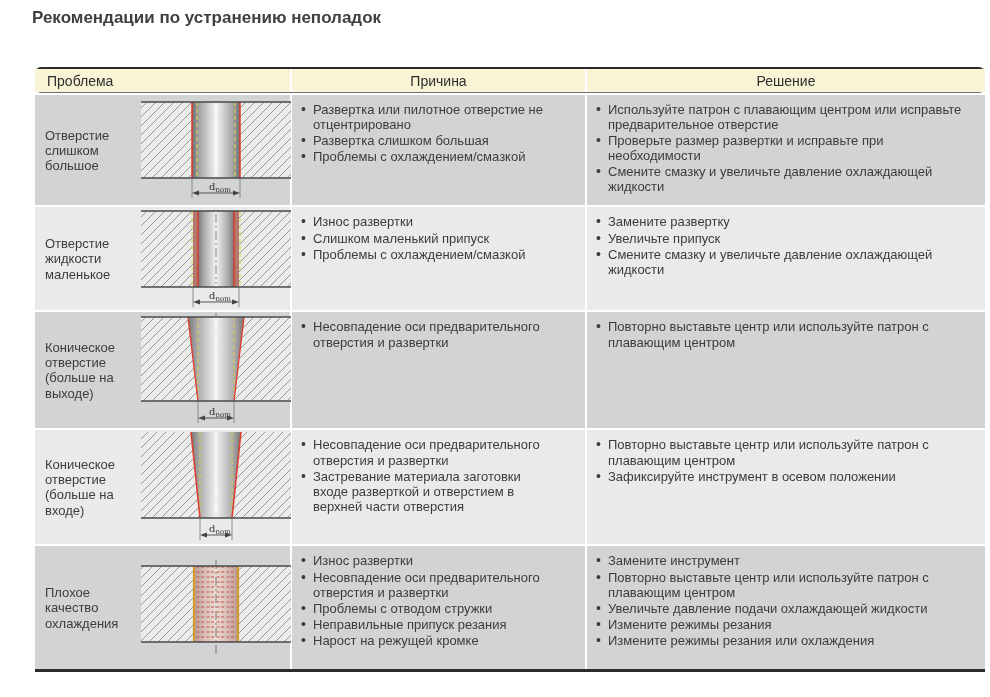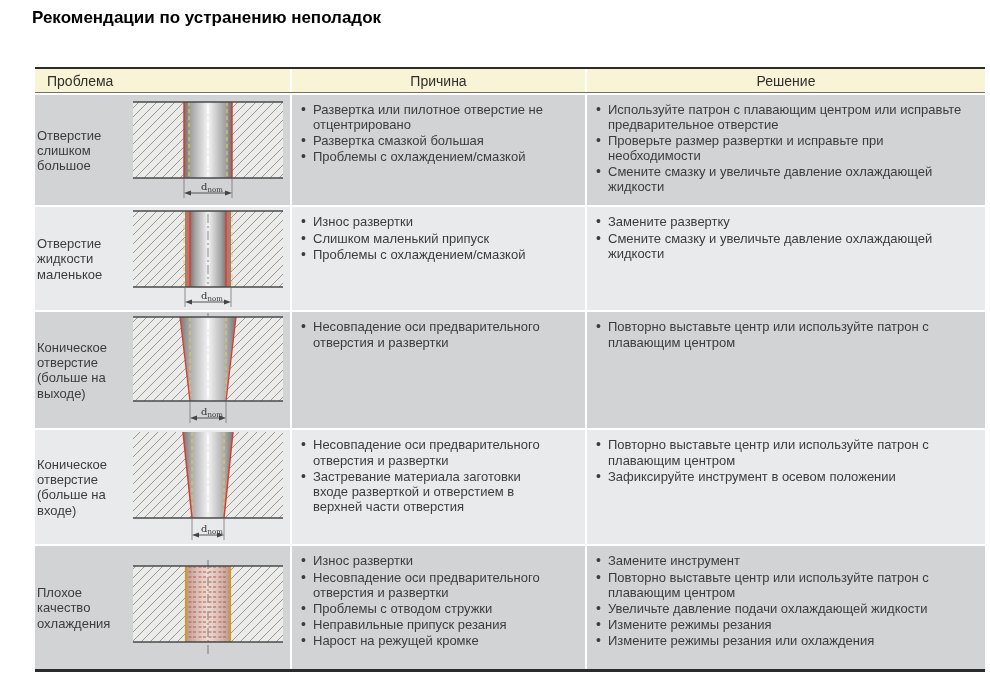--- a/index.html
+++ b/index.html
@@ -1,35 +1,35 @@
 <!DOCTYPE html>
 <html lang="ru"><head>
 <meta charset="utf-8">
 <style>
   * { margin:0; padding:0; box-sizing:border-box; }
   html,body { width:990px; height:697px; background:#ffffff; overflow:hidden;
     font-family:"Liberation Sans", sans-serif; color:#3c3c3c; }
   .page { position:relative; width:990px; height:697px; background:#fff; }
-  .title { position:absolute; left:32px; top:8px; font-size:17px; font-weight:bold; color:#000000; }
+  .title { position:absolute; left:32px; top:8px; font-size:17px; font-weight:bold; color:#404040; }
 
   .tbl { position:absolute; left:35px; top:67px; width:950px; }
   .grid-row { display:grid; grid-template-columns:255px 293px 398px; column-gap:2px; background:#fff; }
-  .hdr { border-top:2px solid #2b2b2b; border-bottom:1px solid #6f6f6f; }
+  .hdr { border-top:2px solid #2b2b2b; border-bottom:1px solid #6f6f6f;border-radius:6px; }
   .hdr .cell { background:#f8f4d5; height:23px; display:flex; align-items:center;
     font-size:14px; color:#2e2e2e; }
   .hdr .c-problem { padding-left:12px; }
   .hdr .c-center { justify-content:center; }
 
   .body-row { margin-top:2px; }
   .row-dark  .cell { background:#d2d3d5; }
   .row-light .cell { background:#e9eaec; }
   .tbl-bottom { border-bottom:3px solid #2b2b2b; }
 
   .cell { min-height:100%; }
-  .p-cell { display:flex; align-items:center; padding-left:2px; }
+  .p-cell { display:flex; align-items:center; padding-left:10px; }
   .p-label { width:96px; font-size:13px; line-height:1.16; color:#3c3c3c; flex:0 0 96px; }
   .illus { flex:0 0 150px; margin-left:auto; margin-right:10px; display:flex; align-items:center; }
 
   .t-cell { padding:7px 6px 10px 8px; font-size:13px; }
   ul.blist { list-style:none; margin:0; padding:0; }
   ul.blist li { position:relative; padding-left:13px; line-height:1.16; margin-bottom:1px; color:#3c3c3c; }
   ul.blist li::before { content:"•"; position:absolute; left:1px; top:-1px; font-size:14px; color:#3c3c3c; }
   .cause-w { max-width:250px; }
   .sol-w { max-width:380px; }
 
@@ -84,21 +84,21 @@
             <line x1="54" y1="94" x2="96" y2="94" stroke="#444" stroke-width="0.9"></line>
             <polygon points="51,94 58,91.4 58,96.6" fill="#444"></polygon>
             <polygon points="99,94 92,91.4 92,96.6" fill="#444"></polygon>
             <text class="dim" x="68" y="91" font-size="10"><tspan>d</tspan><tspan font-size="7" dy="1.5">nom</tspan></text>
           </svg>
         </div>
       </div>
       <div class="cell t-cell">
         <ul class="blist cause-w">
             <li>Развертка или пилотное отверстие не отцентрировано</li>
-            <li>Развертка смазкой большая</li>
+            <li>Развертка слишком большая</li>
             <li>Проблемы с охлаждением/смазкой</li>
           </ul>
       </div>
       <div class="cell t-cell">
         <ul class="blist sol-w">
             <li>Используйте патрон с плавающим центром или исправьте предварительное отверстие</li>
             <li>Проверьте размер развертки и исправьте при необходимости</li>
             <li>Смените смазку и увеличьте давление охлаждающей жидкости</li>
           </ul>
       </div>
@@ -145,20 +145,21 @@
       <div class="cell t-cell">
         <ul class="blist cause-w">
             <li>Износ развертки</li>
             <li>Слишком маленький припуск</li>
             <li>Проблемы с охлаждением/смазкой</li>
           </ul>
       </div>
       <div class="cell t-cell">
         <ul class="blist sol-w">
             <li>Замените развертку</li>
+            <li>Увеличьте припуск</li>
             <li>Смените смазку и увеличьте давление охлаждающей жидкости</li>
           </ul>
       </div>
     </div>
 
     <div class="grid-row body-row row-dark r3">
       <div class="cell p-cell">
         <div class="p-label">Коническое отверстие (больше на выходе)</div>
         <div class="illus">
           <svg width="150" height="114" viewBox="0 0 150 114">

